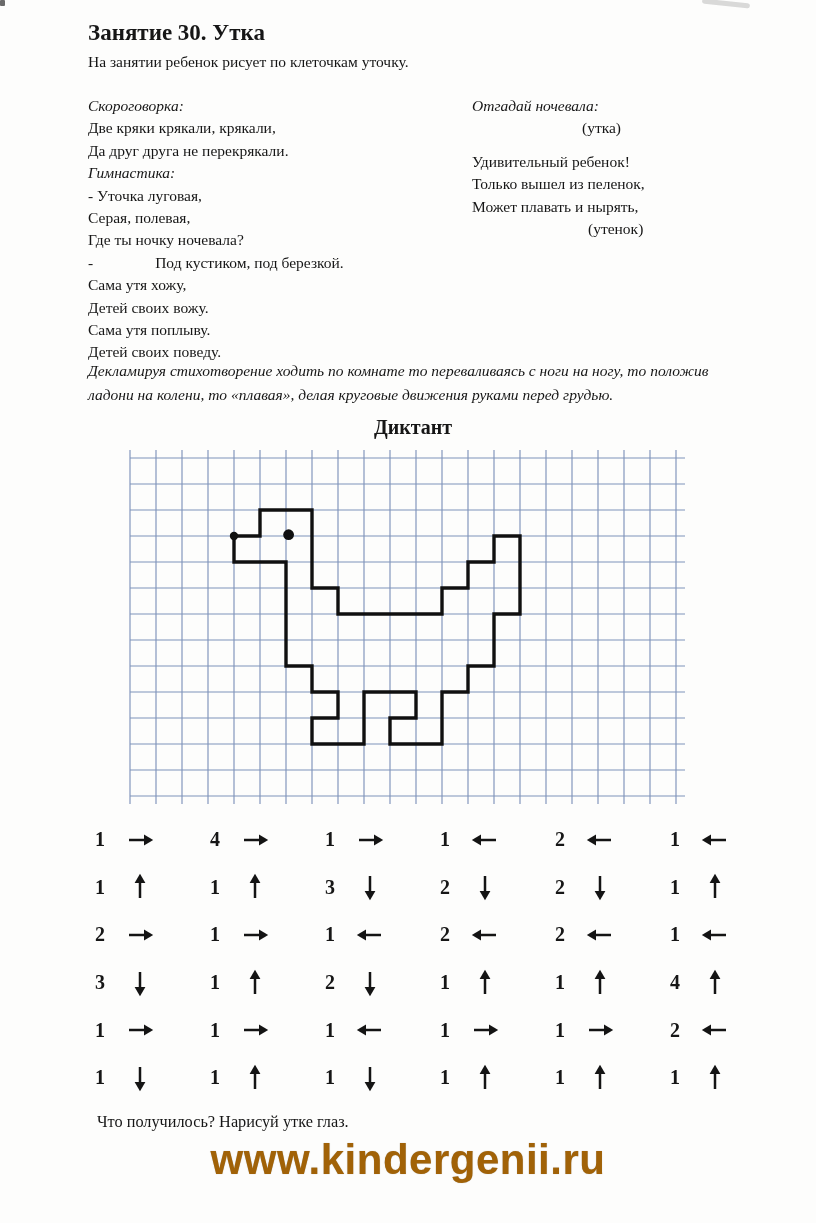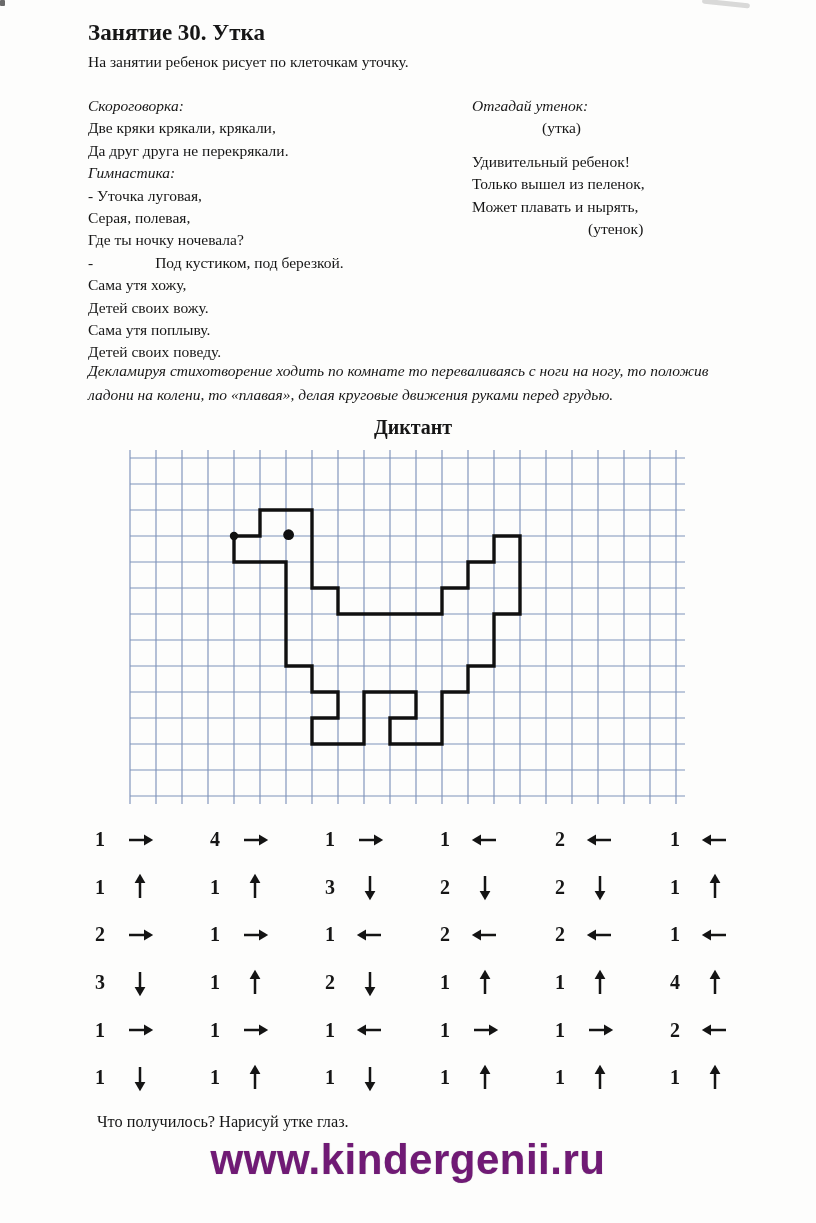--- a/index.html
+++ b/index.html
@@ -7,36 +7,36 @@
         font-family:"Liberation Serif",serif;color:#161616;}
   .page-title{position:absolute;left:88px;top:20px;font-size:23px;font-weight:700;margin:0;}
   .page-subtitle{position:absolute;left:88px;top:53px;font-size:15.5px;margin:0;}
   .col{position:absolute;top:95px;font-size:15.5px;line-height:22.4px;}
   .col-left{left:88px;width:380px;}
   .col-right{left:472px;width:280px;}
   .col div{white-space:pre-wrap;}
   .ital{font-style:italic;}
   .sec-gap{}
   .sec-gap-sm{margin-top:11px;}
-  .answer{margin-left:70px;}
+  .answer{margin-left:110px;}
   .answer2{margin-left:116px;}
   .activity-note{position:absolute;left:88px;top:359px;width:668px;font-size:15.5px;
                  font-style:italic;line-height:23.5px;}
   .dictant-heading{position:absolute;left:88px;top:416px;width:650px;text-align:center;
                    font-size:20px;font-weight:700;}
   .grid-svg{position:absolute;left:128px;top:448px;}
   .instruction{position:absolute;left:97px;top:798px;font-size:16.3px;}
   .steps{position:absolute;left:95px;top:816px;display:grid;
          grid-template-columns:repeat(6,115px);grid-auto-rows:47.6px;align-items:center;}
   .step-cell{display:flex;align-items:center;gap:18px;}
   .step-num{font-size:20px;font-weight:700;min-width:13px;}
   .question{position:absolute;left:97px;top:1112px;font-size:16.3px;}
   .watermark{position:absolute;left:0;top:1136px;width:816px;text-align:center;
              font-family:"Liberation Sans",sans-serif;font-weight:700;font-size:42px;
-             color:#701a75;letter-spacing:0.5px;text-shadow:0 0 1px #b5b5b5;}
+             color:#a16207;letter-spacing:0.5px;text-shadow:0 0 1px #b5b5b5;}
   .speck-tl{position:absolute;left:0;top:0;width:5px;height:6px;background:#6a6a6a;border-radius:1px;}
   .smudge-tr{position:absolute;left:702px;top:1px;width:48px;height:5px;background:#c9c9c9;
              transform:rotate(6deg);border-radius:3px;opacity:.7;}
 </style>
 </head>
 <body>
 
 <div class="page">
   <div class="speck-tl"></div>
   <div class="smudge-tr"></div>
@@ -45,21 +45,21 @@
   <p class="page-subtitle">На занятии ребенок рисует по клеточкам уточку.</p>
 
   <div class="col col-left">
     <div class="ital">Скороговорка:</div>
     <div><div>Две кряки крякали, крякали,</div><div>Да друг друга не перекрякали.</div></div>
     <div class="ital sec-gap">Гимнастика:</div>
     <div><div>- Уточка луговая,</div><div>Серая, полевая,</div><div>Где ты ночку ночевала?</div><div>-                Под кустиком, под березкой.</div><div>Сама утя хожу,</div><div>Детей своих вожу.</div><div>Сама утя поплыву.</div><div>Детей своих поведу.</div></div>
   </div>
 
   <div class="col col-right">
-    <div class="ital">Отгадай утенок:</div>
+    <div class="ital">Отгадай ночевала:</div>
     <div class="answer">(утка)</div>
     <div class="sec-gap-sm"><div>Удивительный ребенок!</div><div>Только вышел из пеленок,</div><div>Может плавать и нырять,</div></div>
     <div class="answer2">(утенок)</div>
   </div>
 
   <div class="activity-note">Декламируя стихотворение ходить по комнате то переваливаясь с ноги на ногу, то положив ладони на колени, то «плавая», делая круговые движения руками перед грудью.</div>
 
   <div class="dictant-heading">Диктант</div>
 
   <svg id="gridsvg" class="grid-svg" width="560" height="358" viewBox="-2 -10 560 358">

